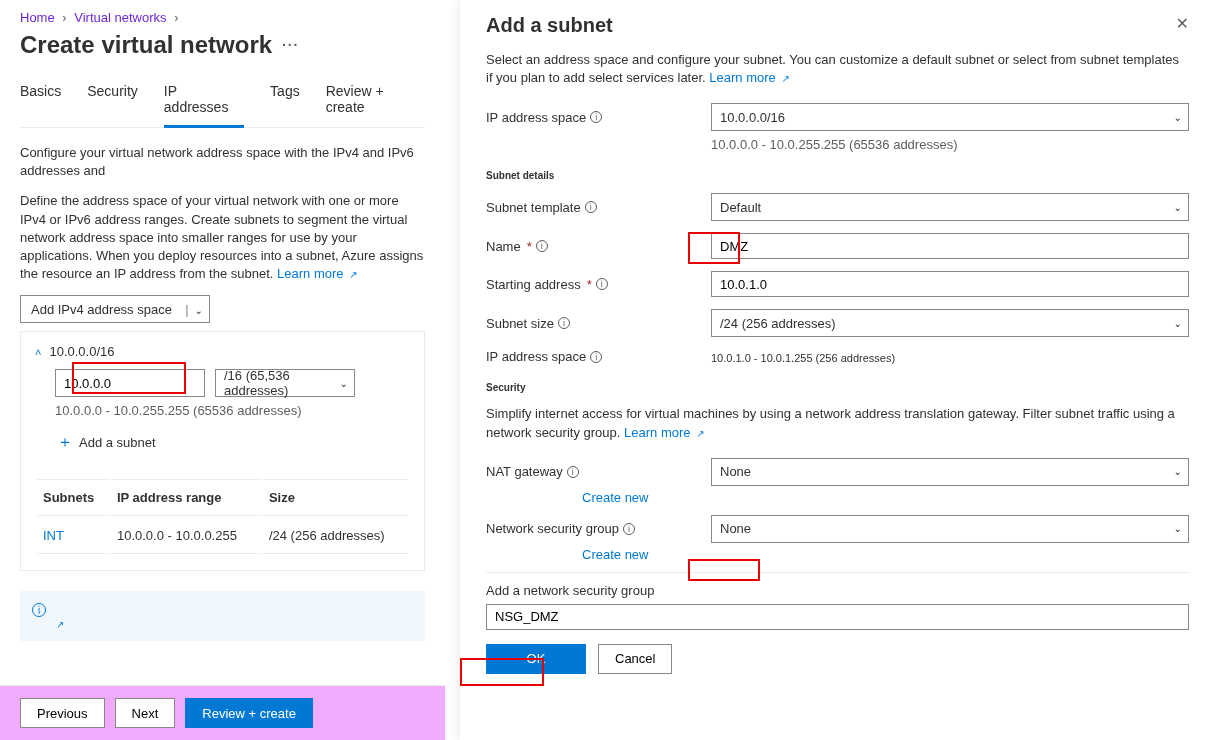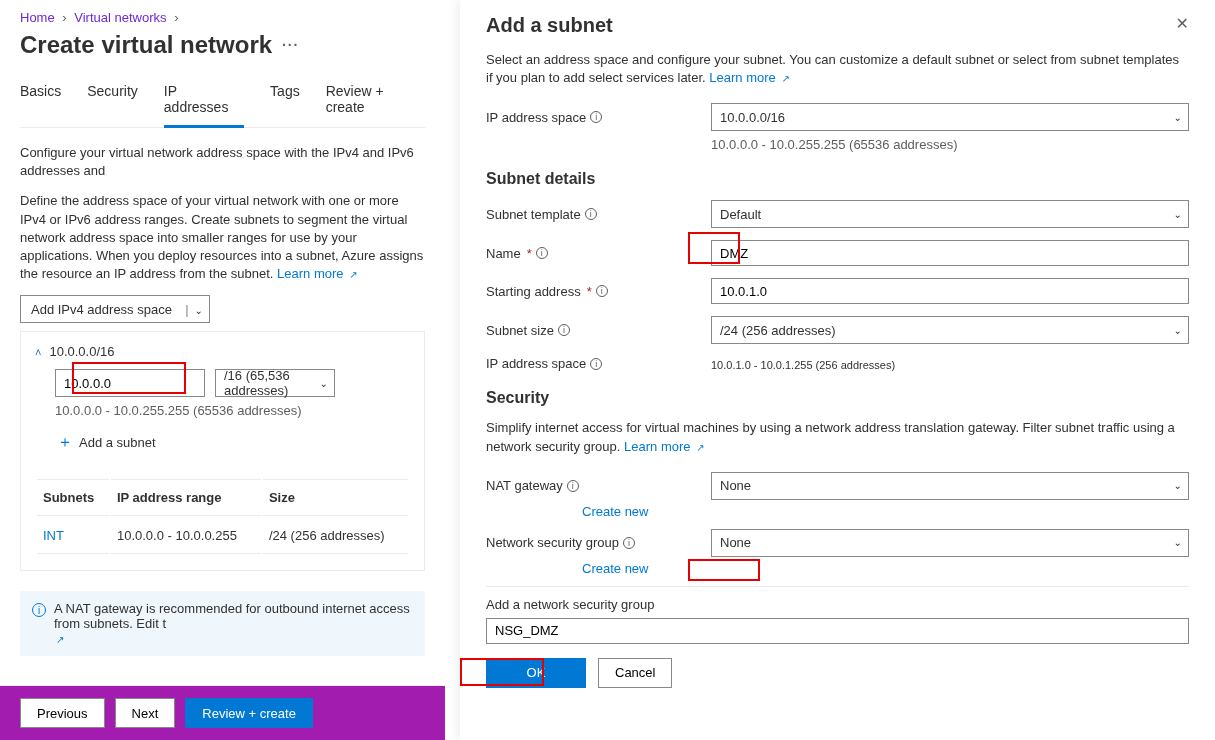--- a/index.html
+++ b/index.html
@@ -42,41 +42,41 @@
 
   .subnet-table { margin-top:18px; width:100%;}
   .subnet-table th, .subnet-table td { text-align:left; font-size:13px; padding:10px 6px; }
   .subnet-table th { font-weight:600; border-top:1px solid #edebe9; border-bottom:1px solid #edebe9; }
   .subnet-table td { border-bottom:1px solid #edebe9; }
   .subnet-link { color:#0078d4; cursor:pointer; }
 
   .info-bar { background:#eff6fc; display:flex; align-items:flex-start; gap:8px; padding:10px 12px; margin-top:20px; font-size:13px;}
   .info-i { color:#0078d4; border:1px solid #0078d4; border-radius:50%; width:14px; height:14px; font-size:10px; display:inline-flex; align-items:center; justify-content:center; flex-shrink:0; margin-top:2px;}
 
-  .footer { position:absolute; left:0; bottom:0; width:445px; padding:12px 20px; background:#a21caf; display:flex; gap:10px; border-top:1px solid #edebe9;}
+  .footer { position:absolute; left:0; bottom:0; width:445px; padding:12px 20px; background:#f0abfc; display:flex; gap:10px; border-top:1px solid #edebe9;}
   .btn { height:30px; padding: 0 16px; font-size:13px; border:1px solid #8a8886; background:#fff; cursor:pointer;}
   .btn.primary { background:#0078d4; color:#fff; border-color:#0078d4;}
 
   
   .panel { position:absolute; right:0; top:0; width:755px; height:740px; background:#fff; padding: 14px 26px 0 26px; box-shadow: -2px 0 10px rgba(0,0,0,.08); overflow:hidden;}
   .panel-head { display:flex; justify-content:space-between; align-items:flex-start;}
   .panel-title { font-size:20px; font-weight:600; margin-bottom:14px;}
   .close-x { font-size:16px; cursor:pointer; color:#605e5c;}
   .panel-para { font-size:13px; line-height:1.4; margin-bottom:16px;}
 
   .form-row { display:flex; align-items:center; margin-bottom:12px;}
   .form-label { width:225px; font-size:13px; display:flex; align-items:center; gap:4px;}
   .info-dot { border:1px solid #605e5c; color:#605e5c; border-radius:50%; width:12px; height:12px; font-size:9px; display:inline-flex; align-items:center; justify-content:center;}
   .req { color:#a4262c; margin-left:2px;}
   .form-control { flex:1; }
   .form-control .select, .form-control .input { width:100%; }
   .input { border:1px solid #8a8886; height:26px; padding:0 8px; font-size:13px; width:100%;}
   .form-static { font-size:11px; padding-top:2px;}
   .panel .muted-row { margin-left:225px; font-size:13px; color:#605e5c; margin-top:-6px; margin-bottom:14px;}
-  .section-h { font-weight:600; font-size:16px; margin:18px 0 12px 0;}
+  .section-h { font-weight:600; font-size:10px; margin:18px 0 12px 0;}
   .sub-link { color:#0078d4; font-size:13px; margin-left:96px; margin-top:-8px; margin-bottom:10px; display:block; cursor:pointer;}
 
   .nsg-box { border-top:1px solid #edebe9; margin-top:6px; padding-top:10px;}
   .nsg-title { font-size:13px; margin-bottom:6px;}
   .nsg-desc { font-size:13px; margin-bottom:10px; line-height:1.4;}
   .nsg-input-wrap { margin-bottom:14px;}
   .nsg-input { border:1px solid #8a8886; height:26px; padding:0 8px; font-size:13px; width:100%;}
   .nsg-btns { display:flex; gap:12px;}
   .nsg-btns .btn.primary { width:100px;}
 </style>
@@ -112,21 +112,21 @@
     <span><span class="divider">|</span><span class="chev">⌄</span></span>
   </div>
 
   <div class="addr-card">
     <div class="caret-row">
       <span class="caret-up">˄</span>
       <span>10.0.0.0/16</span>
     </div>
     <div class="addr-inputs">
       <input class="text-input" value="10.0.0.0" style="">
-      <div class="select" style="width:120px">
+      <div class="select" style="width:140px">
         <span>/16 (65,536 addresses)</span>
           <span class="chev">⌄</span>
       </div>
     </div>
     <div class="muted">10.0.0.0 - 10.0.255.255 (65536 addresses)</div>
     <button class="add-subnet-btn">
       <span class="plus">＋</span>
       <span>Add a subnet</span>
     </button>
 
@@ -144,21 +144,21 @@
         <td>10.0.0.0 - 10.0.0.255</td>
         <td>/24 (256 addresses)</td>
       </tr>
         </tbody>
     </table>
   </div>
 
   <div class="info-bar">
     <span class="info-i">i</span>
     <div>
-      <span>A NAT gateway is recommended for outbound internet access from subnets. Edit t</span><br>
+      <br>
       <span class="ext-icon link">↗</span>
     </div>
   </div>
 </div>
 
 <div class="footer">
   <button class="btn">Previous</button>
   <button class="btn">Next</button>
   <button class="btn primary">Review + create</button>
 </div>

